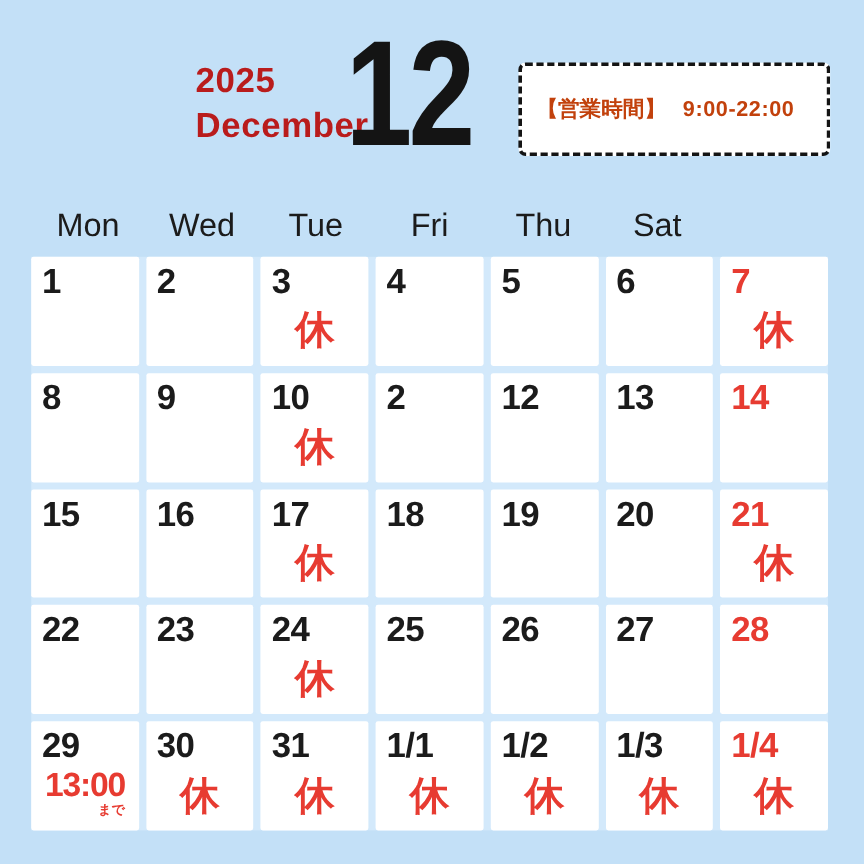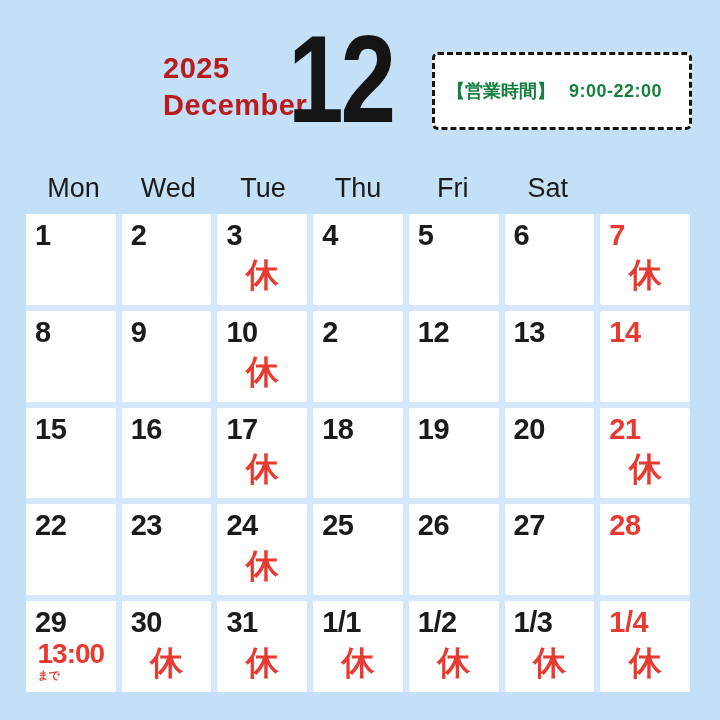--- a/index.html
+++ b/index.html
@@ -27,21 +27,21 @@
     letter-spacing:-4px;
     transform:scaleX(0.8);transform-origin:left top;
     white-space:nowrap;
   }
   .info-box{
     position:absolute;left:432px;top:52px;width:260px;height:78px;
     box-sizing:border-box;background:var(--cell);
     border:3px dashed #141414;border-radius:6px;
     padding:8px 8px 8px 12px;
     display:flex;flex-direction:column;justify-content:center;gap:5px;
-    font-size:18px;font-weight:700;color:#15803d;
+    font-size:18px;font-weight:700;color:#c2410c;
   }
   .info-row{display:flex;white-space:nowrap;align-items:baseline;}
   .info-label{width:122px;flex:none;}
   .info-value{letter-spacing:0.5px;}
   
   .weekday-row{
     position:absolute;left:26px;top:172px;width:664px;
     display:grid;grid-template-columns:repeat(7,1fr);
     text-align:center;font-size:27px;font-weight:400;color:var(--black);
   }
@@ -61,21 +61,21 @@
   .day{
     align-self:flex-start;padding:5px 0 0 9px;
     font-size:29px;font-weight:700;line-height:1.15;color:var(--black);
     letter-spacing:-0.5px;white-space:nowrap;
   }
   .day.red{color:var(--red);}
   .mark{
     margin-top:5px;font-size:33px;font-weight:700;line-height:1.1;
     color:var(--red);
   }
-  .note{margin-top:0;text-align:left;color:var(--red);font-weight:700;line-height:1;}
+  .note{margin-top:0;text-align:right;color:var(--red);font-weight:700;line-height:1;}
   .note-main{display:block;font-size:28px;letter-spacing:-1px;}
   .note-sub{display:block;font-size:11px;margin-top:2px;}
 </style>
 </head>
 <body>
 
 <div class="page">
 
   <div class="title-block">
     <div>2025</div>
@@ -88,22 +88,22 @@
     <div class="info-row">
       <span class="info-label">【営業時間】</span>
       <span class="info-value">9:00-22:00</span>
     </div>
   </div>
 
   <div class="weekday-row">
       <div class="wd">Mon</div>
       <div class="wd">Wed</div>
       <div class="wd">Tue</div>
+      <div class="wd">Fri</div>
       <div class="wd">Thu</div>
-      <div class="wd">Fri</div>
       <div class="wd">Sat</div>
     </div>
 
   <div class="grid">
       <div class="cell">
         <div class="day">1</div>
       </div>
       <div class="cell">
         <div class="day">2</div>
       </div>

